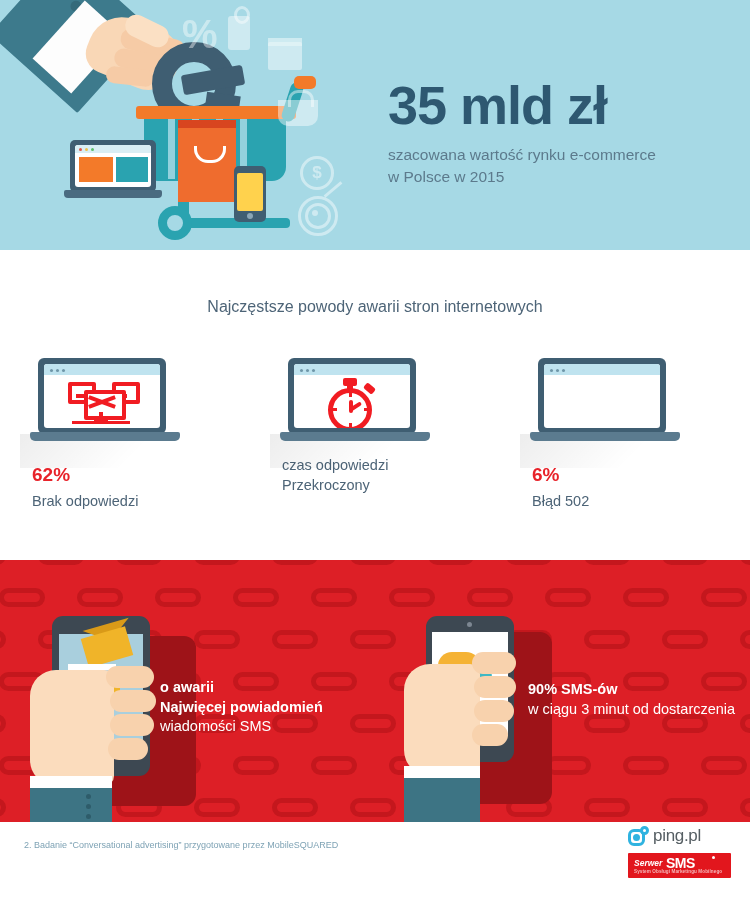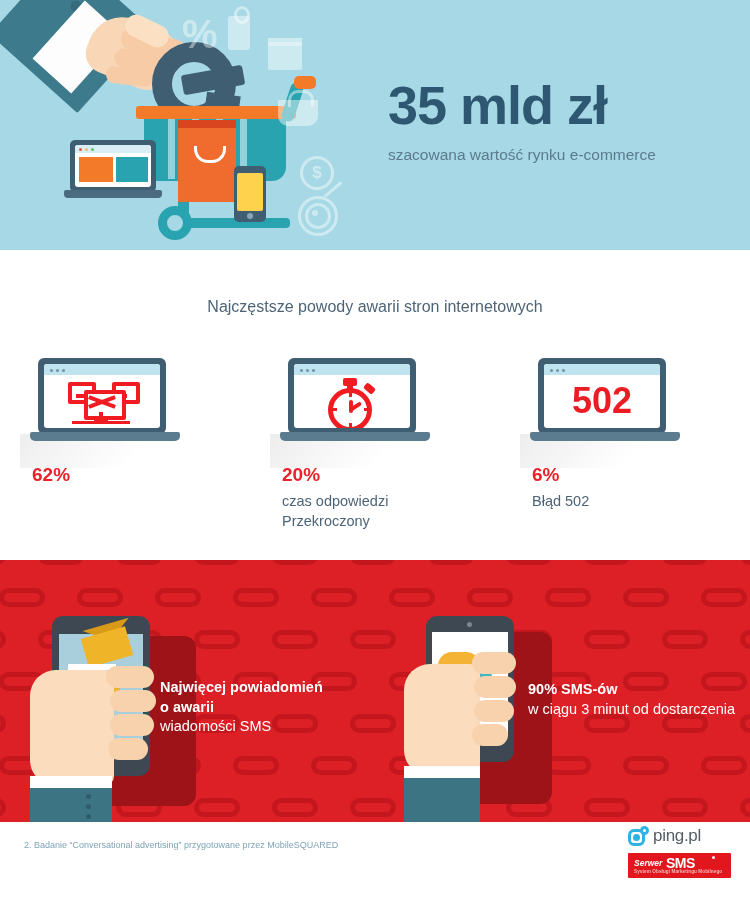--- a/index.html
+++ b/index.html
@@ -234,20 +234,21 @@
       <div class="gicon target"></div>
       <div class="gicon target2"></div>
       <div class="gicon target3"></div>
       <div class="gicon arrow"></div>
     </div>
 
     <div class="hero-text">
       <div class="hero-amount">35 mld zł</div>
       <div class="hero-sub">
         <div>szacowana wartość rynku e-commerce</div>
+        <div>w Polsce w 2015</div>
       </div>
     </div>
   </div>
 
   <div class="stats">
     <div class="stats-title">Najczęstsze powody awarii stron internetowych</div>
 
     <div class="cards">
 
       <div class="card">
@@ -269,20 +270,23 @@
                 <div class="x2"></div>
                 <div class="net-stem"></div>
                 <div class="net-hub"></div>
                 <div class="net-line"></div>
               </div>
             </div>
           </div>
           <div class="c-base"></div>
         </div>
         <div class="c-pct">62%</div>
+        <div class="c-lbl">
+          <div>Brak odpowiedzi</div>
+        </div>
       </div>
 
       <div class="card">
         <div class="c-shadow"></div>
         <div class="card-lap">
           <div class="c-lid">
             <div class="c-scr">
               <div class="c-bar"></div>
               <div class="c-dot" style="left:6px;"></div>
               <div class="c-dot" style="left:12px;"></div>
@@ -296,37 +300,35 @@
                 <div class="w-tick" style="left:23px;top:45px;width:3px;height:5px;"></div>
                 <div class="w-tick" style="left:6px;top:30px;width:5px;height:3px;"></div>
                 <div class="w-tick" style="left:38px;top:30px;width:5px;height:3px;"></div>
                 <div class="w-h1"></div>
                 <div class="w-h2"></div>
               </div>
             </div>
           </div>
           <div class="c-base"></div>
         </div>
-        <div class="c-pct">20%</div>
         <div class="c-lbl">
           <div>czas odpowiedzi</div>
           <div>Przekroczony</div>
         </div>
       </div>
 
       <div class="card">
         <div class="c-shadow"></div>
         <div class="card-lap">
           <div class="c-lid">
             <div class="c-scr">
               <div class="c-bar"></div>
               <div class="c-dot" style="left:6px;"></div>
               <div class="c-dot" style="left:12px;"></div>
               <div class="c-dot" style="left:18px;"></div>
-              <div class="bigcode">502</div>
             </div>
           </div>
           <div class="c-base"></div>
         </div>
         <div class="c-pct">6%</div>
         <div class="c-lbl">
           <div>Błąd 502</div>
         </div>
       </div>
 
@@ -452,22 +454,22 @@
     <div class="palm2" style="left:4px;top:56px;width:76px;height:112px;"></div>
     <div class="fing" style="left:72px;top:44px;width:44px;height:22px;"></div>
     <div class="fing" style="left:74px;top:68px;width:42px;height:22px;"></div>
     <div class="fing" style="left:74px;top:92px;width:40px;height:22px;"></div>
     <div class="fing" style="left:72px;top:116px;width:36px;height:22px;"></div>
     <div class="cuff2" style="left:4px;top:158px;width:76px;height:13px;"></div>
     <div class="slv2" style="left:4px;top:170px;width:76px;height:44px;"></div>
   </div>
 
   <div class="red-txt rt1">
+    <div class="rt-b">o awarii</div>
     <div class="rt-b">Najwięcej powiadomień</div>
-    <div class="rt-b">o awarii</div>
     <div class="rt-n">wiadomości SMS</div>
   </div>
   <div class="red-txt rt2">
     <div class="rt-b">90% SMS-ów</div>
     <div class="rt-n">w ciągu 3 minut od dostarczenia</div>
   </div>
 
   <div class="footer">
     <div class="src">
       <div>2. Badanie “Conversational advertising” przygotowane przez MobileSQUARED</div>

